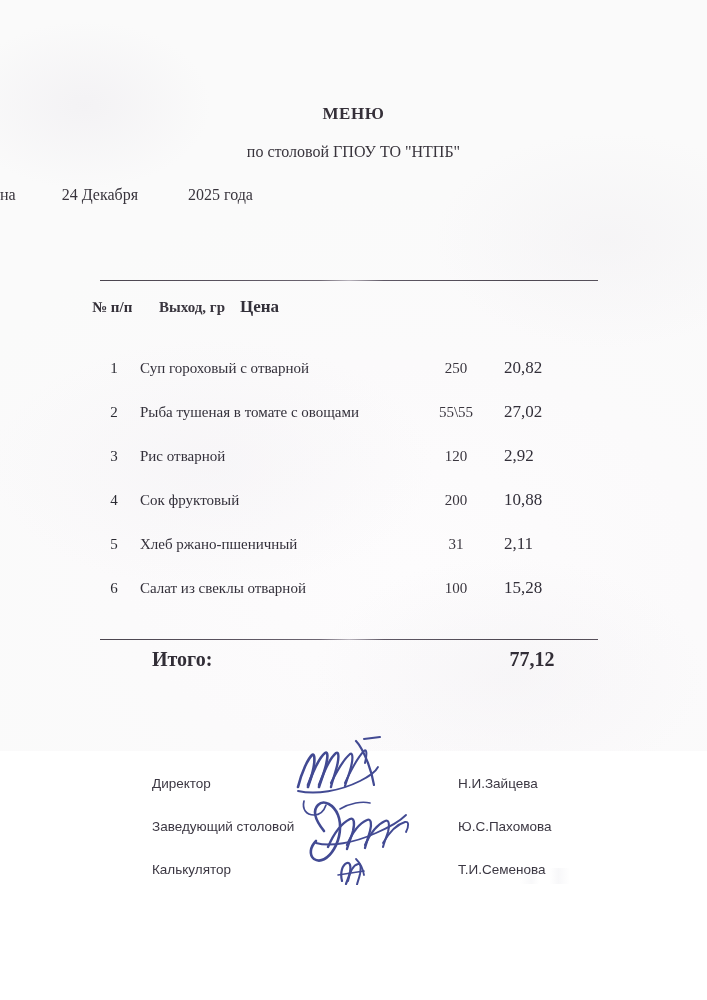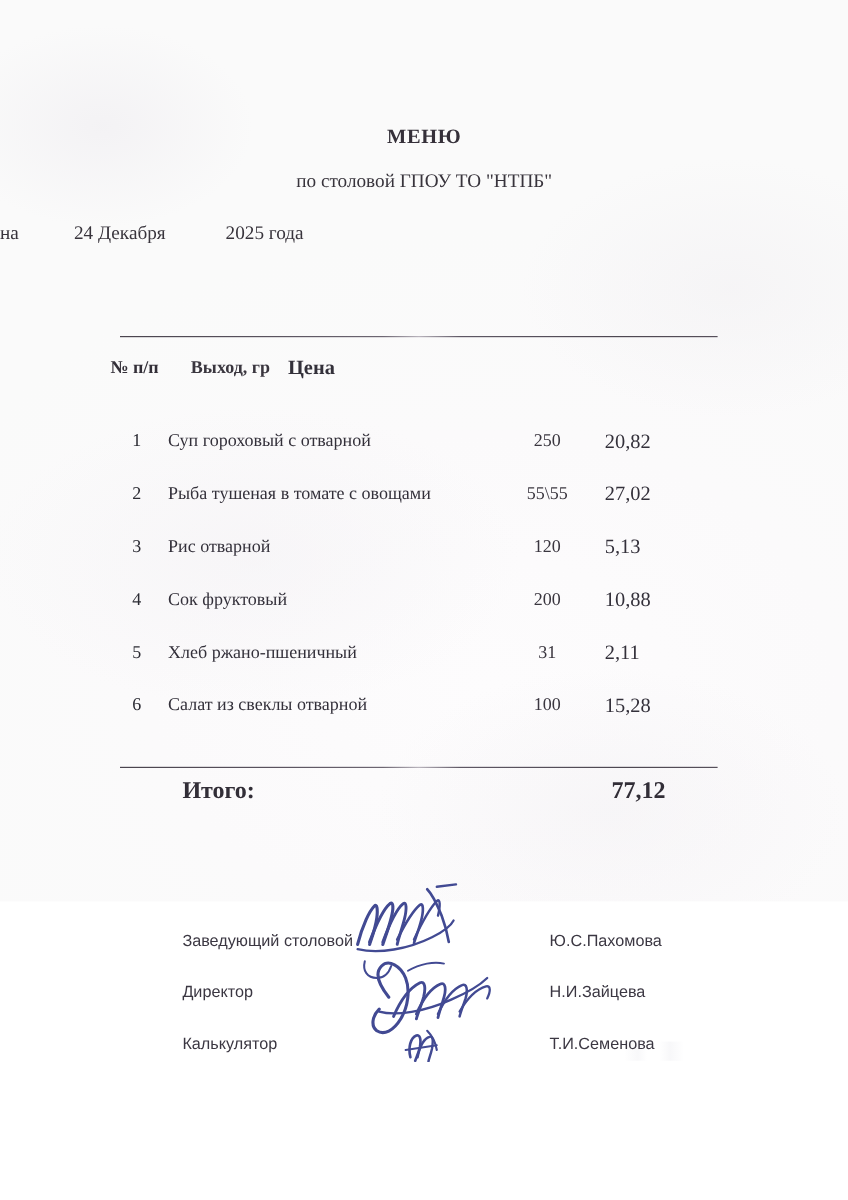--- a/index.html
+++ b/index.html
@@ -240,21 +240,21 @@
       <div class="c-num">2</div>
       <div class="c-name">Рыба тушеная в томате с овощами</div>
       <div class="c-out">55\55</div>
       <div class="c-price">27,02</div>
     </div>
 
     <div class="row">
       <div class="c-num">3</div>
       <div class="c-name">Рис отварной</div>
       <div class="c-out">120</div>
-      <div class="c-price">5,13</div>
+      <div class="c-price">2,92</div>
     </div>
 
     <div class="row">
       <div class="c-num">4</div>
       <div class="c-name">Сок фруктовый</div>
       <div class="c-out">200</div>
       <div class="c-price">10,88</div>
     </div>
 
     <div class="row">
@@ -278,26 +278,26 @@
 
   <div class="total-row">
     <div class="total-label"></div>
     <div class="total-label-text">Итого:</div>
     <div class="total-spacer"></div>
     <div class="total-value">77,12</div>
   </div>
 
   <div class="signatures">
     <div class="sig-row">
+      <div class="sig-role">Директор</div>
+      <div class="sig-name">Н.И.Зайцева</div>
+    </div>
+    <div class="sig-row">
       <div class="sig-role">Заведующий столовой</div>
       <div class="sig-name">Ю.С.Пахомова</div>
-    </div>
-    <div class="sig-row">
-      <div class="sig-role">Директор</div>
-      <div class="sig-name">Н.И.Зайцева</div>
     </div>
     <div class="sig-row">
       <div class="sig-role">Калькулятор</div>
       <div class="sig-name">Т.И.Семенова</div>
     </div>
   </div>
 
   <div class="signature-ink">
     <svg width="170" height="150" viewBox="0 0 170 150" fill="none" xmlns="http://www.w3.org/2000/svg">
       <g stroke="#424a93" fill="none" stroke-linecap="round" stroke-linejoin="round">

